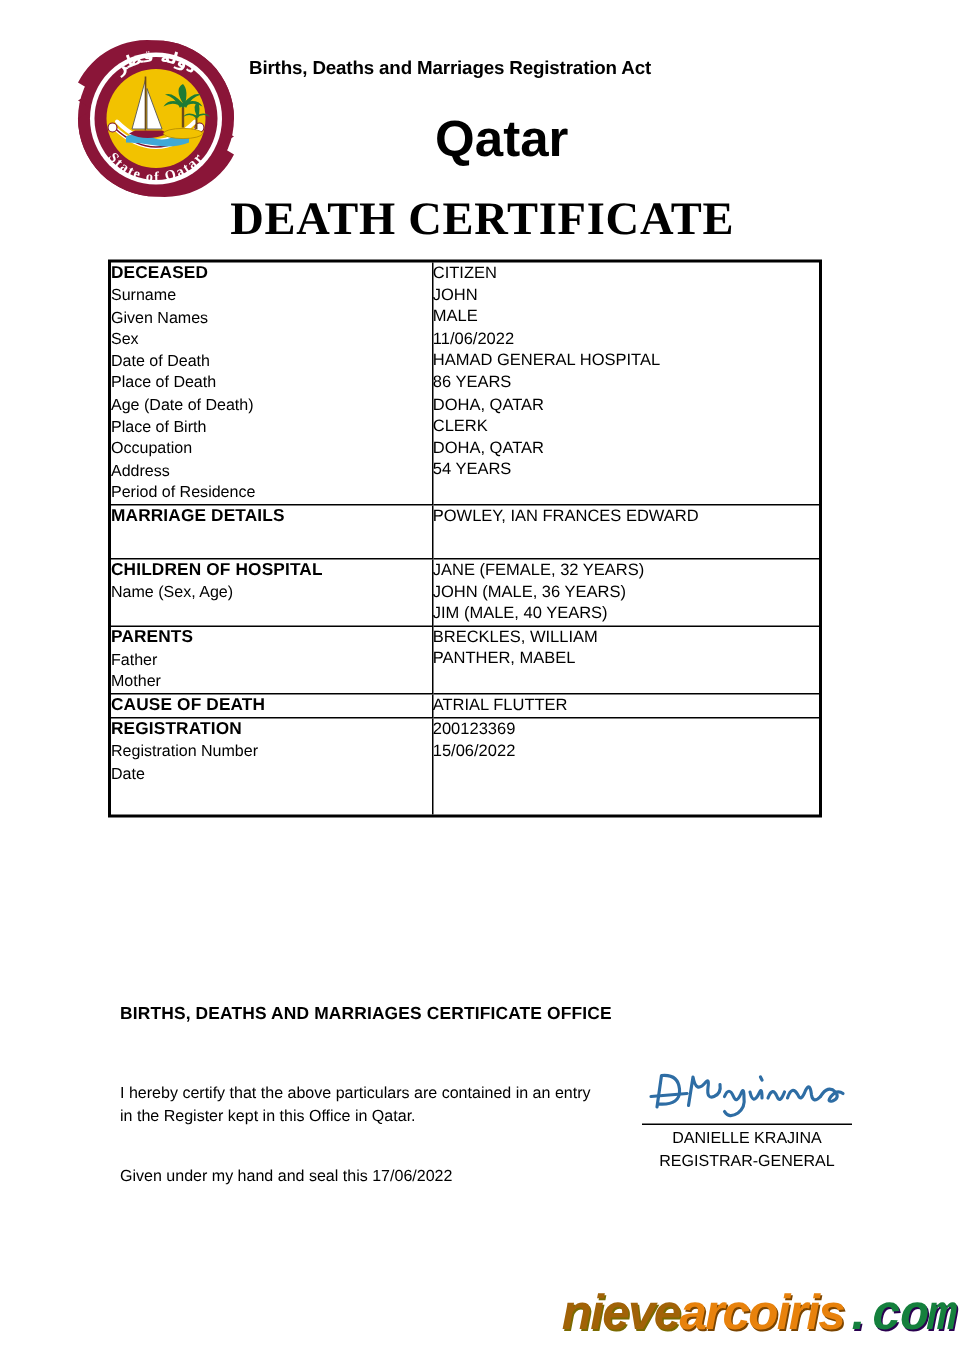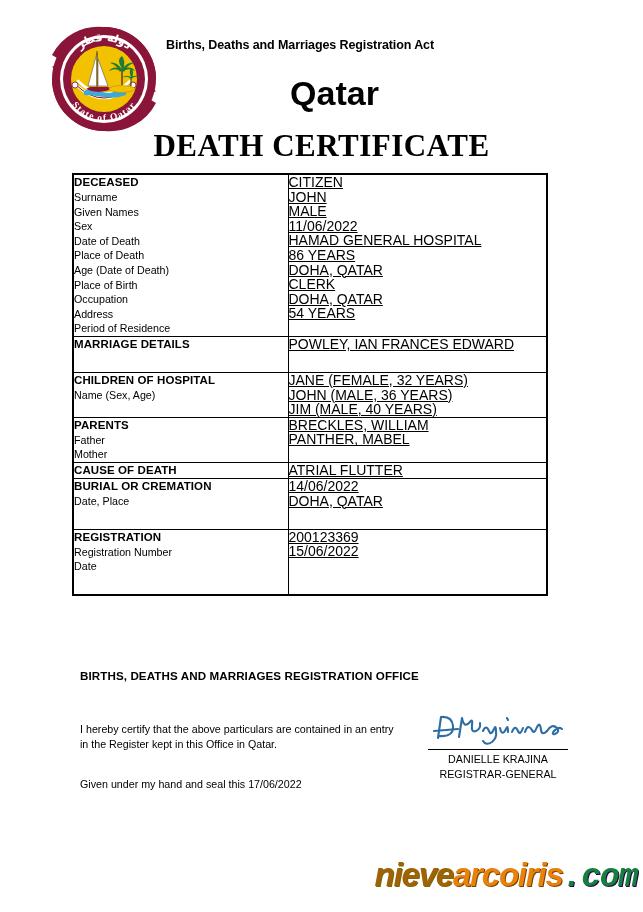--- a/index.html
+++ b/index.html
@@ -94,24 +94,23 @@
     letter-spacing: 0.1px;
     line-height: 15px;
     white-space: nowrap;
   }
   .sub-label {
     font-size: 10.7px;
     line-height: 14.6px;
     white-space: nowrap;
   }
   .val {
-    font-size: 14px;
+    font-size: 11px;
     line-height: 14.6px;
     white-space: nowrap;
-    text-decoration: underline;
   }
   .pad-top-1 { padding-top: 14px; }
   .row-tall .cell-label,
   .row-tall .cell-value { padding-bottom: 20px; }
 
   
   .office-title {
     position: absolute;
     left: 80px; top: 669px;
     font-size: 11.6px;
@@ -312,47 +311,37 @@
 
       <tr>
         <td class="cell-label">
           <div class="sec-head">CAUSE OF DEATH</div>
         </td>
         <td class="cell-value">
           <div class="val">ATRIAL FLUTTER</div>
         </td>
       </tr>
 
-      <tr class="row-tall">
-        <td class="cell-label">
-          <div class="sec-head">BURIAL OR CREMATION</div>
-          <div class="sub-label">Date, Place</div>
-        </td>
-        <td class="cell-value pad-top-1">
-          <div class="val">14/06/2022</div>
-          <div class="val">DOHA, QATAR</div>
-        </td>
-      </tr>
 
       <tr class="row-tall">
         <td class="cell-label">
           <div class="sec-head">REGISTRATION</div>
           <div class="sub-label">Registration Number</div>
           <div class="sub-label">Date</div>
         </td>
         <td class="cell-value pad-top-1">
           <div class="val">200123369</div>
           <div class="val">15/06/2022</div>
         </td>
       </tr>
     </tbody>
   </table>
 </div>
 
-<div class="office-title">BIRTHS, DEATHS AND MARRIAGES REGISTRATION OFFICE</div>
+<div class="office-title">BIRTHS, DEATHS AND MARRIAGES CERTIFICATE OFFICE</div>
 
 <div class="certify-text">
   <div>I hereby certify that the above particulars are contained in an entry</div>
   <div>in the Register kept in this Office in Qatar.</div>
 </div>
 
 <div class="given-text">Given under my hand and seal this 17/06/2022</div>
 
 <div class="sign-block">
   <div class="signature">

